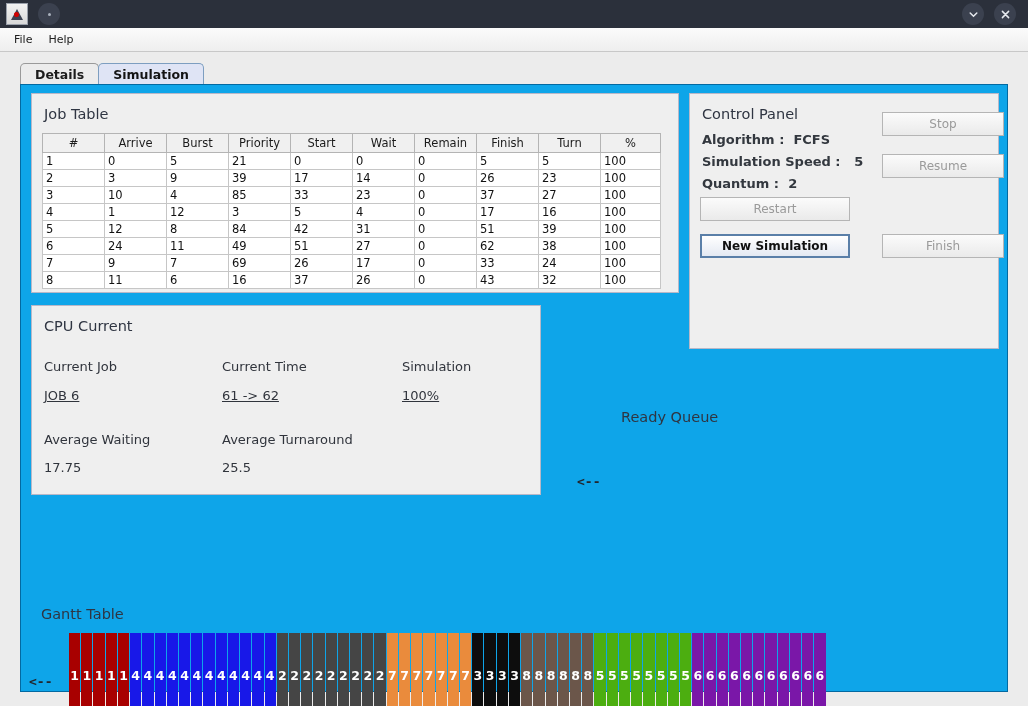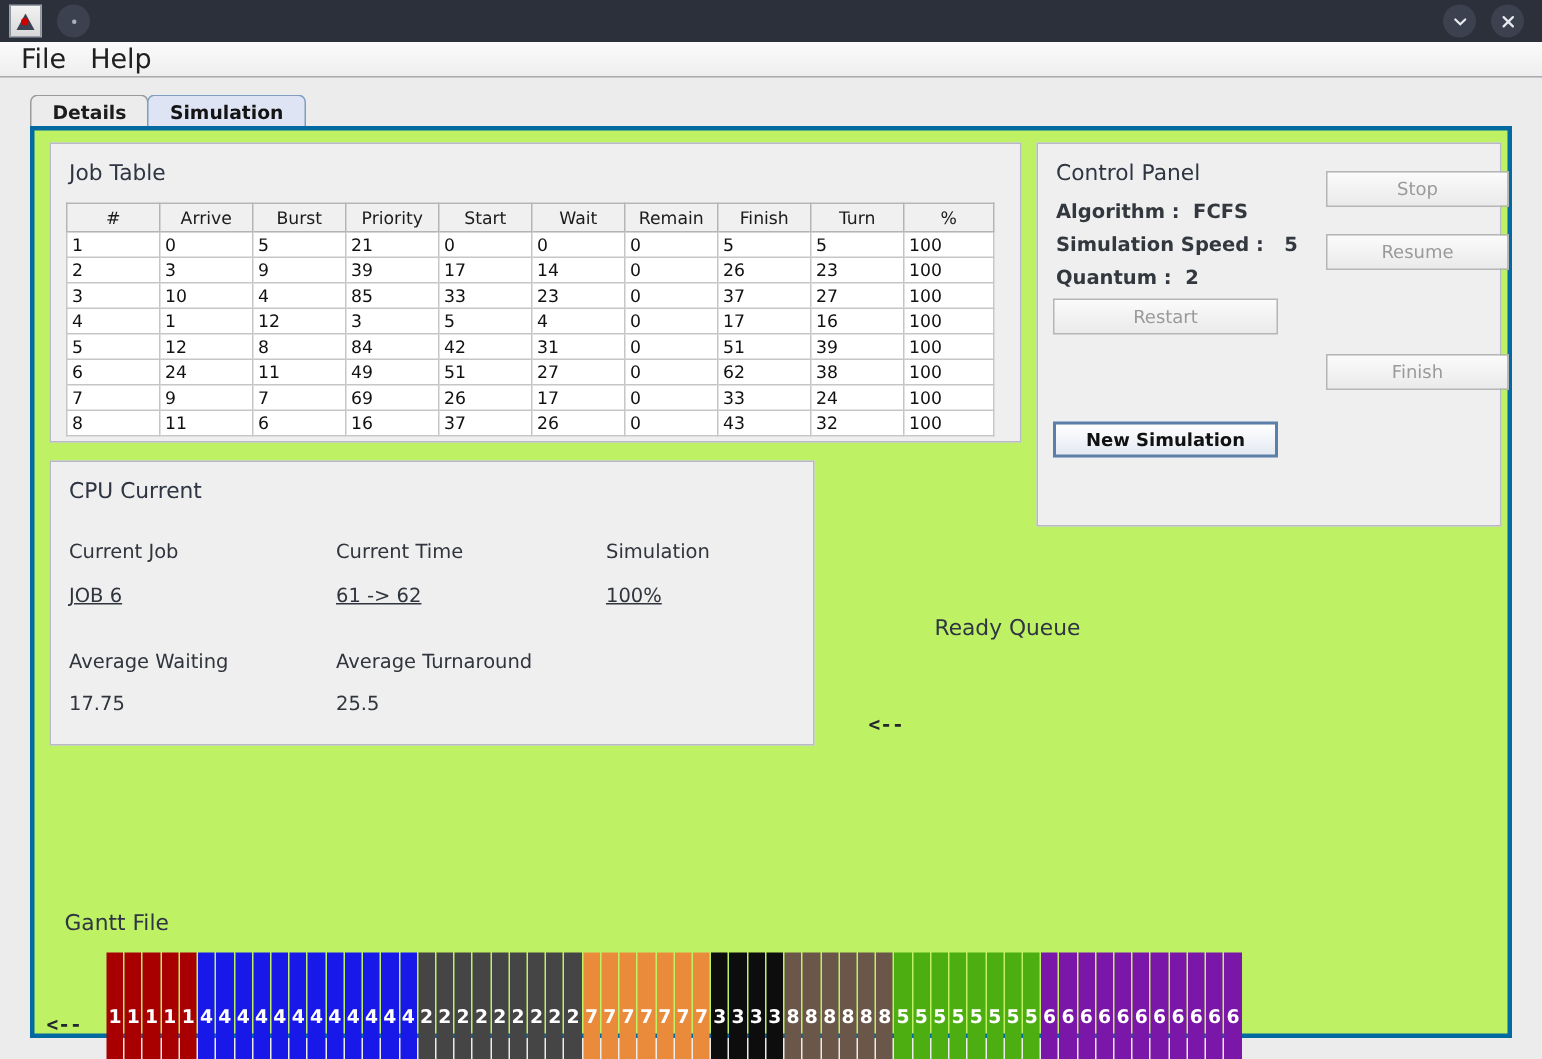--- a/index.html
+++ b/index.html
@@ -52,21 +52,21 @@
   .win-btn svg { display: block; }
 
   
   .menubar {
     position: absolute; left: 0; top: 28px; width: 1028px; height: 24px;
     background: linear-gradient(#fbfbfb, #eeeeee);
     border-bottom: 1px solid #c8c8c8;
     display: flex; align-items: center; gap: 4px; padding-left: 8px;
   }
   .menuitem {
-    font-size: 18px; color: #202020; padding: 2px 6px;
+    font-size: 11px; color: #202020; padding: 2px 6px;
     font-family: "DejaVu Sans", sans-serif;
   }
 
   
   .window-body {
     position: absolute; left: 0; top: 52px; width: 1028px; height: 654px;
     background: #ececec;
   }
 
   
@@ -88,22 +88,22 @@
     background: #dfe4f5;
     border-color: #7d9ec0;
     color: #141414;
     z-index: 3;
     margin-left: -1px;
   }
 
   .tabpanel {
     position: absolute; left: 20px; top: 32px;
     width: 988px; height: 608px;
-    background: #bef264;
-    border: 3px solid #0369a1;
+    background: #0ea5e9;
+    border: 1px solid #0369a1;
   }
 
   
   .panel {
     background: #efefef;
     border: 1px solid #b8b8c8;
   }
   .jobtable-panel { position: absolute; left: 10px; top: 8px; width: 648px; height: 200px; }
   .panel-title {
     font-size: 14.5px; color: #2f3542; font-weight: normal;
@@ -156,21 +156,20 @@
     background: linear-gradient(#fbfbfb, #eaeaea);
     font-size: 12px; color: #9a9a9a;
     font-family: "DejaVu Sans", sans-serif;
     display: flex; align-items: center; justify-content: center;
     height: 24px;
   }
   .btn.enabled {
     color: #111111; font-weight: bold;
     border: 2px solid #5a7fa8;
     background: linear-gradient(#ffffff, #e4e9f2);
-    margin-top: 45px;
   }
   .btn-stop      { left: 192px; top: 18px;  width: 122px; }
   .btn-resume    { left: 192px; top: 60px;  width: 122px; }
   .btn-restart   { left: 10px;  top: 103px; width: 150px; }
   .btn-nextstep  { left: 192px; top: 103px; width: 122px; }
   .btn-newsim    { left: 10px;  top: 140px; width: 150px; }
   .btn-finish    { left: 192px; top: 140px; width: 122px; }
 
   
   .cpu-panel { position: absolute; left: 10px; top: 220px; width: 510px; height: 190px; }
@@ -401,21 +400,21 @@
       <div class="cpu-row cpu-head col-a row-h2">Average Waiting</div>
       <div class="cpu-row cpu-head col-b row-h2">Average Turnaround</div>
 
       <div class="cpu-row col-a row-v2">17.75</div>
       <div class="cpu-row col-b row-v2">25.5</div>
     </div>
 
     <div class="rq-title">Ready Queue</div>
     <div class="rq-marker">&lt;--</div>
 
-    <div class="gantt-title">Gantt File</div>
+    <div class="gantt-title">Gantt Table</div>
     <div class="gantt-marker">&lt;--</div>
     <div class="gantt-area">
       <div class="gantt-cells">
           <div class="gcell" style="background: rgb(168, 0, 0);">1</div>
           <div class="gcell" style="background: rgb(168, 0, 0);">1</div>
           <div class="gcell" style="background: rgb(168, 0, 0);">1</div>
           <div class="gcell" style="background: rgb(168, 0, 0);">1</div>
           <div class="gcell" style="background: rgb(168, 0, 0);">1</div>
           <div class="gcell" style="background: rgb(24, 24, 232);">4</div>
           <div class="gcell" style="background: rgb(24, 24, 232);">4</div>

